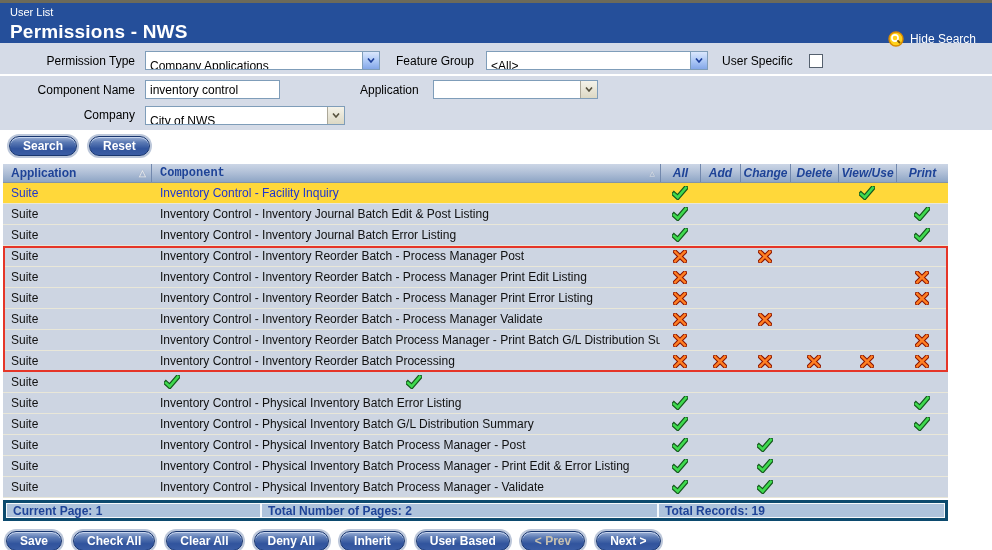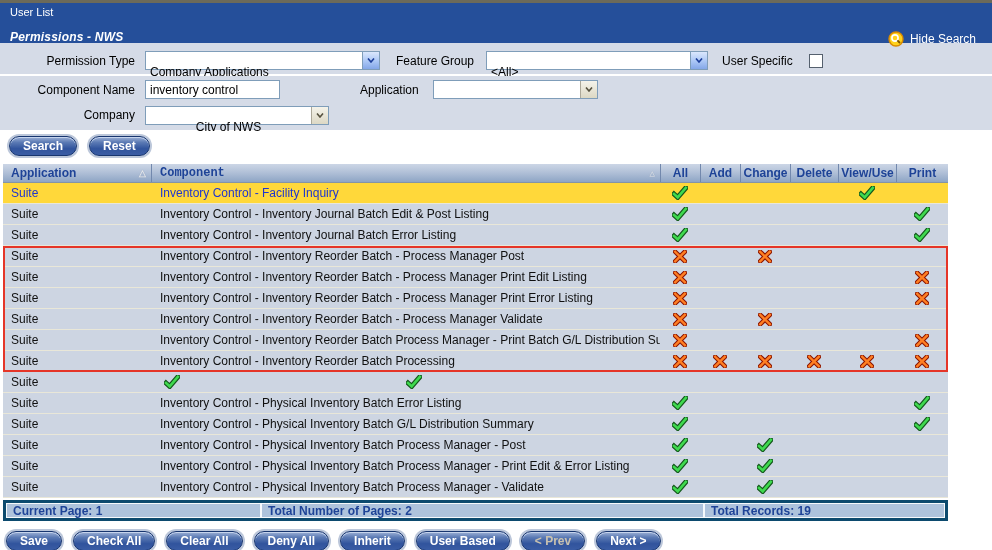--- a/index.html
+++ b/index.html
@@ -4,33 +4,33 @@
 <style>
   * { margin:0; padding:0; box-sizing:border-box; }
   html,body { width:992px; height:550px; background:#ffffff; overflow:hidden;
     font-family:"Liberation Sans", sans-serif; }
 
   
   .top-strip { height:3px; background:#6c6a5a; }
   .header { height:40px; background:#254f9a; color:#fff; position:relative;
     padding:3px 0 0 10px; }
   .breadcrumb { font-size:11px; }
-  .page-title { font-size:12px; font-weight:bold; margin-top:12px; letter-spacing:.2px;font-style:italic; }
+  .page-title { font-size:19px; font-weight:bold; margin-top:3px; letter-spacing:.2px; }
   .hide-search { position:absolute; right:16px; top:28px; display:flex;
     align-items:center; gap:6px; font-size:12px; cursor:pointer; }
 
   
   .form { background:#d5dbe7; padding-top:4px; }
   .form-row { display:flex; align-items:center; height:27px; }
   .form-sep { height:2px; background:#ffffff; }
   .lbl { width:135px; text-align:right; font-size:12px; color:#000; padding-right:0; }
   .gap10 { width:10px; } 
   .dropdown { display:inline-flex; height:19px; border:1px solid #7f9db9;
     background:#fff; align-items:stretch; }
-  .dropdown .val { flex:1; font-size:12px; line-height:17px; padding:12px 4px;
+  .dropdown .val { flex:1; font-size:12px; line-height:17px; padding:6px 4px;
     white-space:nowrap; overflow:hidden; color:#000; }
   .dd-arrow { width:17px; display:flex; align-items:center; justify-content:center; }
   .dd-xp { background:linear-gradient(180deg,#dbe7fd 0%,#aac6f5 55%,#84a7e8 100%);
     border-left:1px solid #7f9db9; }
   .dd-classic { background:linear-gradient(180deg,#f5f3ea 0%,#dcd8c4 100%);
     border-left:1px solid #aca899; }
   .txt-input { width:135px; height:19px; border:1px solid #7f9db9; font-size:12px;
     padding:0 4px; font-family:"Liberation Sans", sans-serif; }
   .checkbox { width:14px; height:14px; background:#fff; border:1px solid #55606e; }
 
@@ -46,21 +46,21 @@
 
   
   .table { width:945px; margin-left:3px; }
   .t-header { display:flex; height:20px; align-items:center;
     background:linear-gradient(180deg,#ccd6e6 0%,#b2c1d8 45%,#8ea5c5 100%);
     border-top:1px solid #fff; border-bottom:1px solid #8494a6;
     font-weight:bold; font-size:12px; color:#1e4397; }
   .hc { position:relative; height:100%; display:flex; align-items:center; }
   .hc-app { width:149px; padding-left:8px; border-right:1px solid #7288ad; }
   .hc-comp { flex:1; padding-left:8px;font-family:Liberation Mono, monospace; }
-  .hc-perm { justify-content:center; border-left:1px solid #7288ad; }
+  .hc-perm { justify-content:center; border-left:1px solid #7288ad;font-style:italic; }
   .sort-tri { position:absolute; right:5px; top:4px; font-size:9px; color:#e4e7ec;
     text-shadow:0 0 1px #8c9cb4; }
   .w-all{width:40px}.w-add{width:40px}.w-change{width:50px}
   .w-delete{width:48px}.w-viewuse{width:58px}.w-print{width:52px}
 
   .row { display:flex; height:21px; align-items:center; background:#cdd5e2;
     border-bottom:1px solid #e9e7d8; font-size:12px; color:#101010; cursor:pointer; }
   .row.selected { background:#ffd83a; color:#1f35cf; }
   .cell-app { width:149px; padding-left:8px; }
   .cell-comp { flex:1; padding-left:8px; white-space:nowrap; overflow:hidden; }
@@ -68,21 +68,21 @@
   .denied-group { position:relative; }
   .denied-group::after { content:""; position:absolute; inset:0;
     border:2px solid #e53528; pointer-events:none; }
 
   
   .t-footer { display:flex; width:945px; margin:2px 0 0 3px; height:21px;
     border:3px solid #0c4a6e; background:#fff; }
   .fcell { background:#aec3dc; border:1px solid #f6f9fc; display:flex;
     align-items:center; padding-left:6px; font-weight:bold; font-size:12px;
     color:#1e4397; }
-  .fcell-1 { width:255px; } .fcell-2 { width:443px; } .fcell-3 { flex:1; }
+  .fcell-1 { width:255px; } .fcell-2 { width:397px; } .fcell-3 { flex:1; }
 </style>
 </head>
 <body>
 
 <div class="top-strip"></div>
 
 <div class="header">
   <div class="breadcrumb">User List</div>
   <div class="page-title">Permissions - NWS</div>
   <div class="hide-search">
@@ -138,21 +138,21 @@
       <span class="dd-arrow dd-classic">
         <svg width="8" height="5" viewBox="0 0 8 5">
             <path d="M1 0.5 L4 4 L7 0.5" fill="none" stroke="#57523f" stroke-width="1.6"></path>
           </svg>
       </span>
     </span>
   </div>
   <div class="form-row" style="padding-bottom:3px;">
     <span class="lbl">Company</span>
     <span class="gap10"></span>
-    <span class="dropdown" style="width:184px;text-align:center;">
+    <span class="dropdown" style="width:200px;">
       <span class="val">City of NWS</span>
       <span class="dd-arrow dd-classic">
         <svg width="8" height="5" viewBox="0 0 8 5">
             <path d="M1 0.5 L4 4 L7 0.5" fill="none" stroke="#57523f" stroke-width="1.6"></path>
           </svg>
       </span>
     </span>
   </div>
 </div>
 

